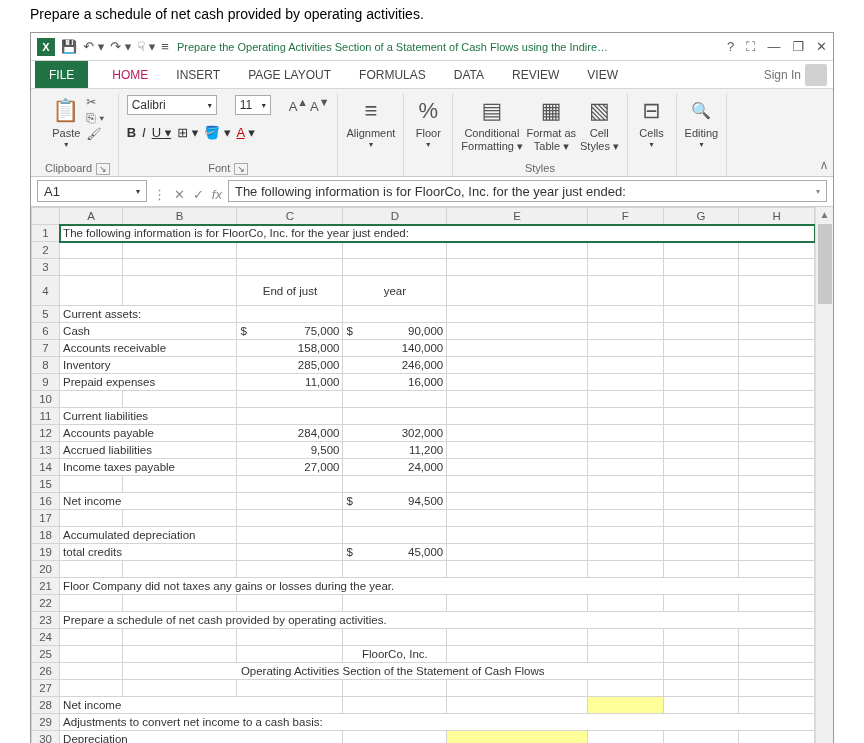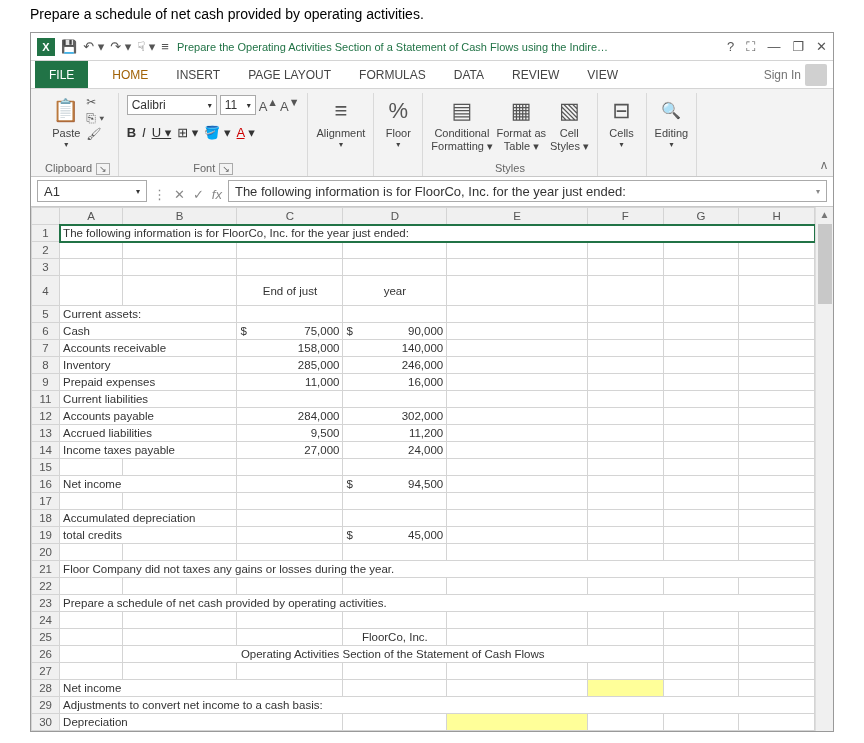--- a/index.html
+++ b/index.html
@@ -14,38 +14,38 @@
 .titlebar .qat { display: flex; align-items: center; gap: 6px; margin-right: 8px; }
 .titlebar .qat span { color: #555; font-size: 13px; }
 .titlebar .title { flex: 1; color: #217346; font-size: 11px; white-space: nowrap; overflow: hidden; text-overflow: ellipsis; }
 .titlebar .win-controls { display: flex; align-items: center; gap: 12px; color: #555; font-size: 13px; }
 .titlebar .win-controls span { cursor: default; }
 
 
 .tabrow { display: flex; align-items: center; background: #fff; height: 28px; padding-left: 4px; border-bottom: 1px solid #d4d4d4; }
 .tabrow .tab-file { background: #217346; color: #fff; padding: 0 14px; height: 100%; display: flex; align-items: center; font-size: 12px; margin-right: 10px; }
 .tabrow .tab { padding: 0 14px; color: #444; font-size: 12px; height: 100%; display: flex; align-items: center; }
-.tabrow .tab.active { color: #a16207; font-weight: 400; }
+.tabrow .tab.active { color: #be185d; font-weight: 400; }
 .tabrow .spacer { flex: 1; }
 .tabrow .signin { color: #737373; font-size: 12px; padding-right: 4px; }
 .tabrow .avatar { width: 22px; height: 22px; background: #d0d0d0; border-radius: 2px; margin-right: 6px; }
 
 
 .ribbon { display: flex; background: #f3f3f3; border-bottom: 1px solid #c8c8c8; height: 88px; padding: 4px 6px 0; position: relative; }
 .ribbon-group { display: flex; flex-direction: column; align-items: center; border-right: 1px solid #d9d9d9; padding: 0 8px; height: 100%; }
 .ribbon-group:last-child { border-right: none; }
 .rg-body { flex: 1; display: flex; align-items: flex-start; gap: 4px; padding-top: 2px; }
 .rg-label { font-size: 11px; color: #666; padding-bottom: 2px; }
 .rg-label .dialog { font-size: 9px; margin-left: 4px; border: 1px solid #aaa; padding: 0 2px; }
 .big-icon { width: 32px; height: 32px; display: flex; align-items: center; justify-content: center; font-size: 22px; color: #555; }
 .big-btn { display: flex; flex-direction: column; align-items: center; font-size: 11px; color: #444; line-height: 1.2; }
 .big-btn .caret { font-size: 8px; }
 .mini-col { display: flex; flex-direction: column; gap: 2px; }
 .mini-col span { font-size: 12px; color: #555; }
-.font-row { display: flex; gap: 3px; align-items: center; }
+.font-row { display: flex; gap: 18px; align-items: center; }
 .font-name { width: 90px; height: 20px; border: 1px solid #aaa; background: #fff; font-size: 12px; padding: 0 4px; display: flex; align-items: center; justify-content: space-between; }
 .font-size { width: 36px; height: 20px; border: 1px solid #aaa; background: #fff; font-size: 12px; padding: 0 4px; display: flex; align-items: center; justify-content: space-between; }
 .font-row2 { display: flex; gap: 6px; align-items: center; margin-top: 6px; font-size: 13px; }
 .font-row2 .b { font-weight: bold; }
 .font-row2 .i { font-style: italic; }
 .font-row2 .u { text-decoration: underline; }
 .aa { font-size: 13px; color: #555; display:flex; align-items:center; gap:2px;}
 .collapse-caret { position: absolute; right: 6px; bottom: 4px; font-size: 12px; color: #666; }
 
 
@@ -366,20 +366,31 @@
                 <th class="row-hdr">9</th>
                 <td colspan="2">   Prepaid expenses</td>
                 <td class="r">11,000</td>
                 <td class="r">16,000</td>
                 <td></td>
                 <td></td>
                 <td></td>
                 <td></td>
               </tr>
               <tr>
+                <th class="row-hdr">10</th>
+                <td></td>
+                <td></td>
+                <td></td>
+                <td></td>
+                <td></td>
+                <td></td>
+                <td></td>
+                <td></td>
+              </tr>
+              <tr>
                 <th class="row-hdr">11</th>
                 <td colspan="2">Current liabilities</td>
                 <td></td>
                 <td></td>
                 <td></td>
                 <td></td>
                 <td></td>
                 <td></td>
               </tr>
               <tr>

